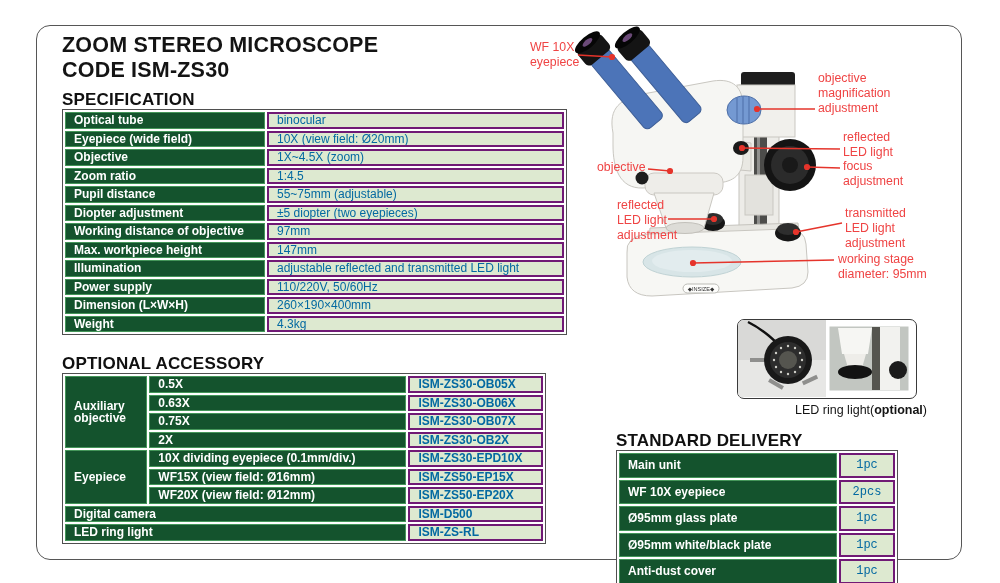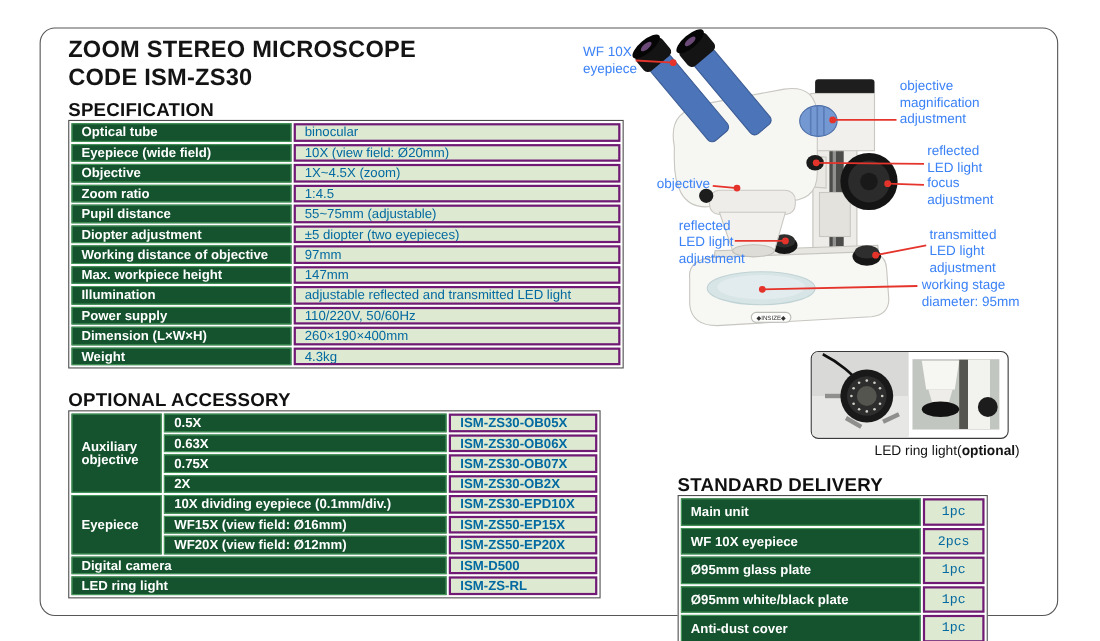--- a/index.html
+++ b/index.html
@@ -13,21 +13,21 @@
   .sechead { font-size:17px; font-weight:bold; color:#101010; letter-spacing:.2px; }
   table { border-collapse:separate; border-spacing:2px; background:#fff;
     border:1.5px solid #4f4f4f; table-layout:fixed; }
   td { font-size:12px; vertical-align:middle; padding:0 4px 0 8px;
     height:15.5px; line-height:12.5px; overflow:hidden; }
   .th { background:#14532d; color:#ffffff; font-weight:bold; border:1px solid #449659; }
   .tv { background:#dde9d0; color:#0369a1; border:2px solid #701a75; }
   .code { font-weight:bold; }
   .qty { text-align:center; padding:4px;font-family:Liberation Mono, monospace; }
   .group { white-space:pre-line; }
-  .callout { font-size:12.3px; line-height:15px; color:#3b82f6; white-space:pre-line; }
+  .callout { font-size:12.3px; line-height:15px; color:#ef4444; white-space:pre-line; }
   .figbox { left:737px; top:319px; width:180px; height:80px; border:1.5px solid #3a3a3a;
     border-radius:7px; background:#fff; overflow:hidden; }
   .figcap { left:727px; top:403px; width:200px; text-align:right; font-size:12.5px; color:#141414; }
   .figcap .bold { font-weight:bold; }
   svg { display:block; }
 </style>
 </head>
 <body>
 
 <div class="abs frame"></div>

